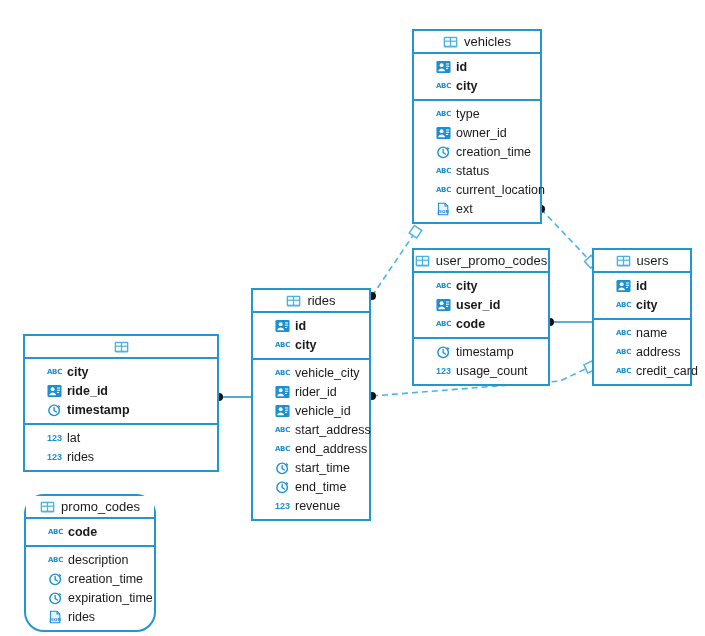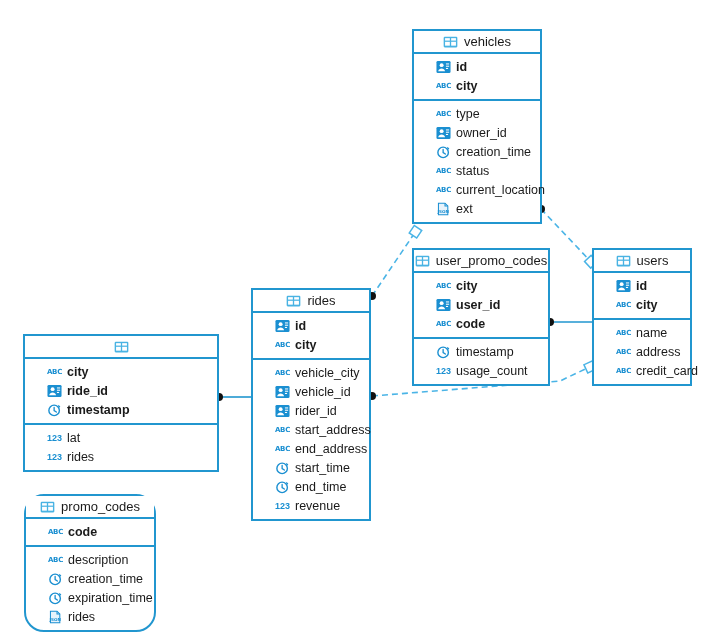--- a/index.html
+++ b/index.html
@@ -362,34 +362,34 @@
             <span class="ic">
               <svg viewBox="0 0 16 14">
                 <rect x="0.5" y="0.5" width="15" height="13" rx="1.5" fill="#1a8fd1"></rect>
                 <circle cx="6" cy="5" r="2.1" fill="#fff"></circle>
                 <path d="M2.3 11.6c0.5-2 1.9-3 3.7-3s3.2 1 3.7 3z" fill="#fff"></path>
                 <rect x="10.6" y="3.2" width="3.4" height="1.1" fill="#fff"></rect>
                 <rect x="10.6" y="5.6" width="3.4" height="1.1" fill="#fff"></rect>
                 <rect x="10.6" y="8" width="2.3" height="1.1" fill="#fff"></rect>
               </svg>
             </span>
+            <span class="field-name">rider_id</span>
+          </div>
+          <div class="field-row">
+            <span class="ic">
+              <svg viewBox="0 0 16 14">
+                <rect x="0.5" y="0.5" width="15" height="13" rx="1.5" fill="#1a8fd1"></rect>
+                <circle cx="6" cy="5" r="2.1" fill="#fff"></circle>
+                <path d="M2.3 11.6c0.5-2 1.9-3 3.7-3s3.2 1 3.7 3z" fill="#fff"></path>
+                <rect x="10.6" y="3.2" width="3.4" height="1.1" fill="#fff"></rect>
+                <rect x="10.6" y="5.6" width="3.4" height="1.1" fill="#fff"></rect>
+                <rect x="10.6" y="8" width="2.3" height="1.1" fill="#fff"></rect>
+              </svg>
+            </span>
             <span class="field-name">vehicle_id</span>
-          </div>
-          <div class="field-row">
-            <span class="ic">
-              <svg viewBox="0 0 16 14">
-                <rect x="0.5" y="0.5" width="15" height="13" rx="1.5" fill="#1a8fd1"></rect>
-                <circle cx="6" cy="5" r="2.1" fill="#fff"></circle>
-                <path d="M2.3 11.6c0.5-2 1.9-3 3.7-3s3.2 1 3.7 3z" fill="#fff"></path>
-                <rect x="10.6" y="3.2" width="3.4" height="1.1" fill="#fff"></rect>
-                <rect x="10.6" y="5.6" width="3.4" height="1.1" fill="#fff"></rect>
-                <rect x="10.6" y="8" width="2.3" height="1.1" fill="#fff"></rect>
-              </svg>
-            </span>
-            <span class="field-name">rider_id</span>
           </div>
           <div class="field-row">
             <span class="ic">
               <span class="ic-txt">ABC</span>
             </span>
             <span class="field-name">start_address</span>
           </div>
           <div class="field-row">
             <span class="ic">
               <span class="ic-txt">ABC</span>

